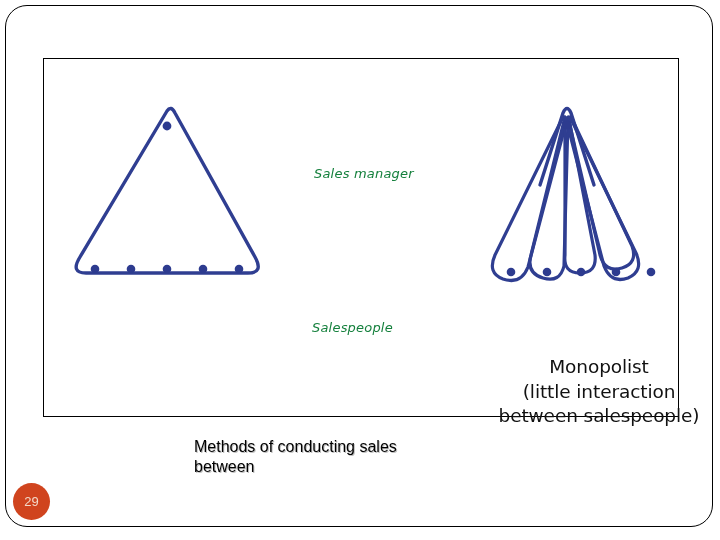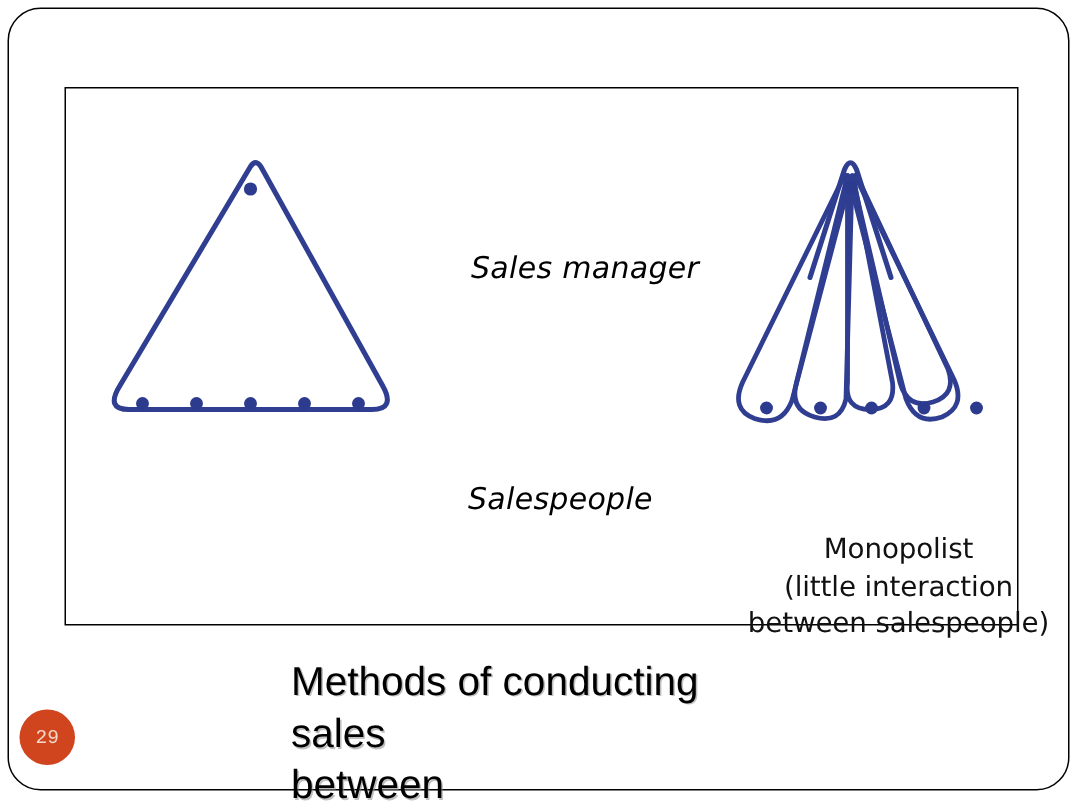--- a/index.html
+++ b/index.html
@@ -53,22 +53,22 @@
     width: 636px;
     height: 359px;
     display: block;
   }
 
   
   .center-label {
     position: absolute;
     font-family: "DejaVu Sans", sans-serif;
     font-style: italic;
-    font-size: 20px;
-    color: #000000;
+    font-size: 13px;
+    color: #15803d;
     white-space: nowrap;
     letter-spacing: 0.2px;
   }
   #label-sales-manager {
     left: 270px;
     top: 107px;
   }
   #label-salespeople {
     left: 268px;
     top: 248px;
@@ -97,38 +97,38 @@
   }
   .caption-line { display: block; }
 
   
   #slide-title {
     position: absolute;
     left: 194px;
     top: 437px;
     width: 330px;
     font-family: "Liberation Sans", sans-serif;
-    font-size: 27px;
+    font-size: 16px;
     color: #000000;
     line-height: 1.28;
     text-shadow: 1px 1px 0 rgba(140,140,140,0.55);
   }
   .title-line { display: block; }
 
   
   #page-badge {
     position: absolute;
     left: 13px;
-    top: 473px;
+    top: 483px;
     width: 37px;
     height: 37px;
     border-radius: 50%;
     background: #d0441e;
     color: #f2d9c9;
-    font-family: Liberation Mono, monospace;
+    font-family: Liberation Sans, sans-serif;
     font-size: 13px;
     display: flex;
     align-items: center;
     justify-content: center;
   }
   #footer-text {
     position: absolute;
     left: 77px;
     top: 494px;
     font-family: "Liberation Sans", sans-serif;

